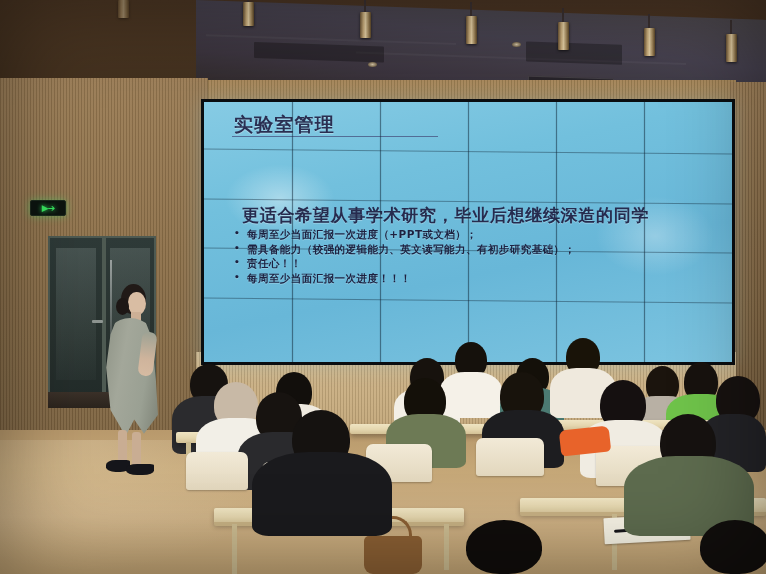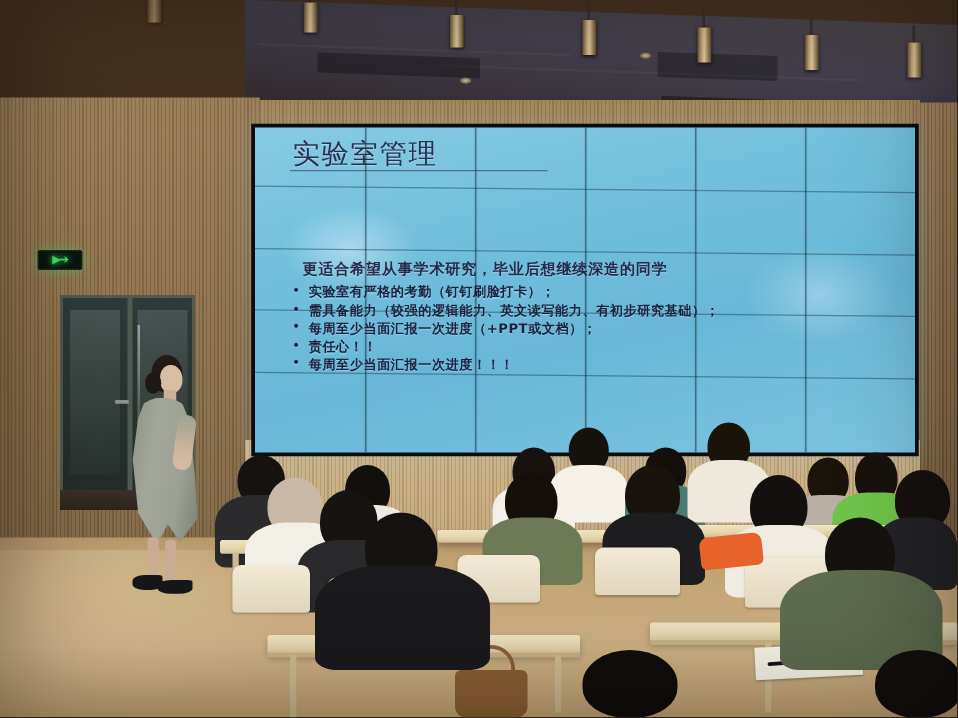--- a/index.html
+++ b/index.html
@@ -80,26 +80,26 @@
   .glow-a{position:absolute;left:4%;top:24%;width:110px;height:70px;
     background:radial-gradient(ellipse,rgba(255,255,255,.40),rgba(255,255,255,0) 70%);}
   .glow-b{position:absolute;left:74%;top:36%;width:120px;height:80px;
     background:radial-gradient(ellipse,rgba(255,255,255,.30),rgba(255,255,255,0) 70%);}
   .bezels{position:absolute;inset:0;pointer-events:none;}
   .bz-v{position:absolute;top:0;width:1px;height:100%;
     background:rgba(18,40,58,.52);box-shadow:0 0 1px rgba(10,30,45,.5);}
   .bz-h{position:absolute;left:0;width:100%;height:1px;
     background:rgba(18,40,58,.42);}
   .slide{position:absolute;inset:0;padding:10px 16px 0 16px;}
-  .slide-title{font-size:22px;line-height:20px;color:#2a2f52;font-weight:400;
+  .slide-title{font-size:19px;line-height:20px;color:#2a2f52;font-weight:700;
     letter-spacing:1.2px;margin:2px 0 0 14px;
     text-shadow:0 1px 1px rgba(255,255,255,.35);}
   .title-rule{margin:2px 0 0 12px;width:206px;height:1px;background:#46507e;opacity:.75;}
   .slide-body{position:absolute;left:16px;top:106px;right:10px;}
-  .lead{font-size:12px;line-height:15px;color:#262b4e;font-weight:700;
+  .lead{font-size:17px;line-height:15px;color:#262b4e;font-weight:700;
     letter-spacing:.7px;margin:0 0 4px 22px;
     text-shadow:0 1px 0 rgba(255,255,255,.25);}
   ul.bullets{list-style:none;margin:0;padding:0 0 0 14px;}
   ul.bullets li{position:relative;font-size:10.5px;line-height:14.6px;
     color:#1d2140;font-weight:700;letter-spacing:.45px;padding-left:13px;
     white-space:nowrap;text-shadow:0 1px 0 rgba(255,255,255,.22);}
   ul.bullets li::before{content:"\2022";position:absolute;left:0;top:-1px;
     font-size:9px;color:#1d2140;}
   
   .sil{position:absolute;background:#1a1a1c;}
@@ -197,23 +197,22 @@
       <div class="glow-a"></div>
       <div class="glow-b"></div>
 
       <div class="slide">
         <div class="slide-title">实验室管理</div>
         <div class="title-rule"></div>
 
         <div class="slide-body">
           <div class="lead">更适合希望从事学术研究，毕业后想继续深造的同学</div>
           <ul class="bullets">
-            <li>实验室有严格的考勤（钉钉刷脸打卡）；</li>
+            <li>每周至少当面汇报一次进度（+PPT或文档）；</li>
             <li>需具备能力（较强的逻辑能力、英文读写能力、有初步研究基础）；</li>
-            <li>每周至少当面汇报一次进度（+PPT或文档）；</li>
             <li>责任心！！</li>
             <li>每周至少当面汇报一次进度！！！</li>
           </ul>
         </div>
       </div>
 
       <div class="bezels">
         <div class="bz-v" style="left:16.6%"></div>
         <div class="bz-v" style="left:33.3%"></div>
         <div class="bz-v" style="left:50%"></div>

